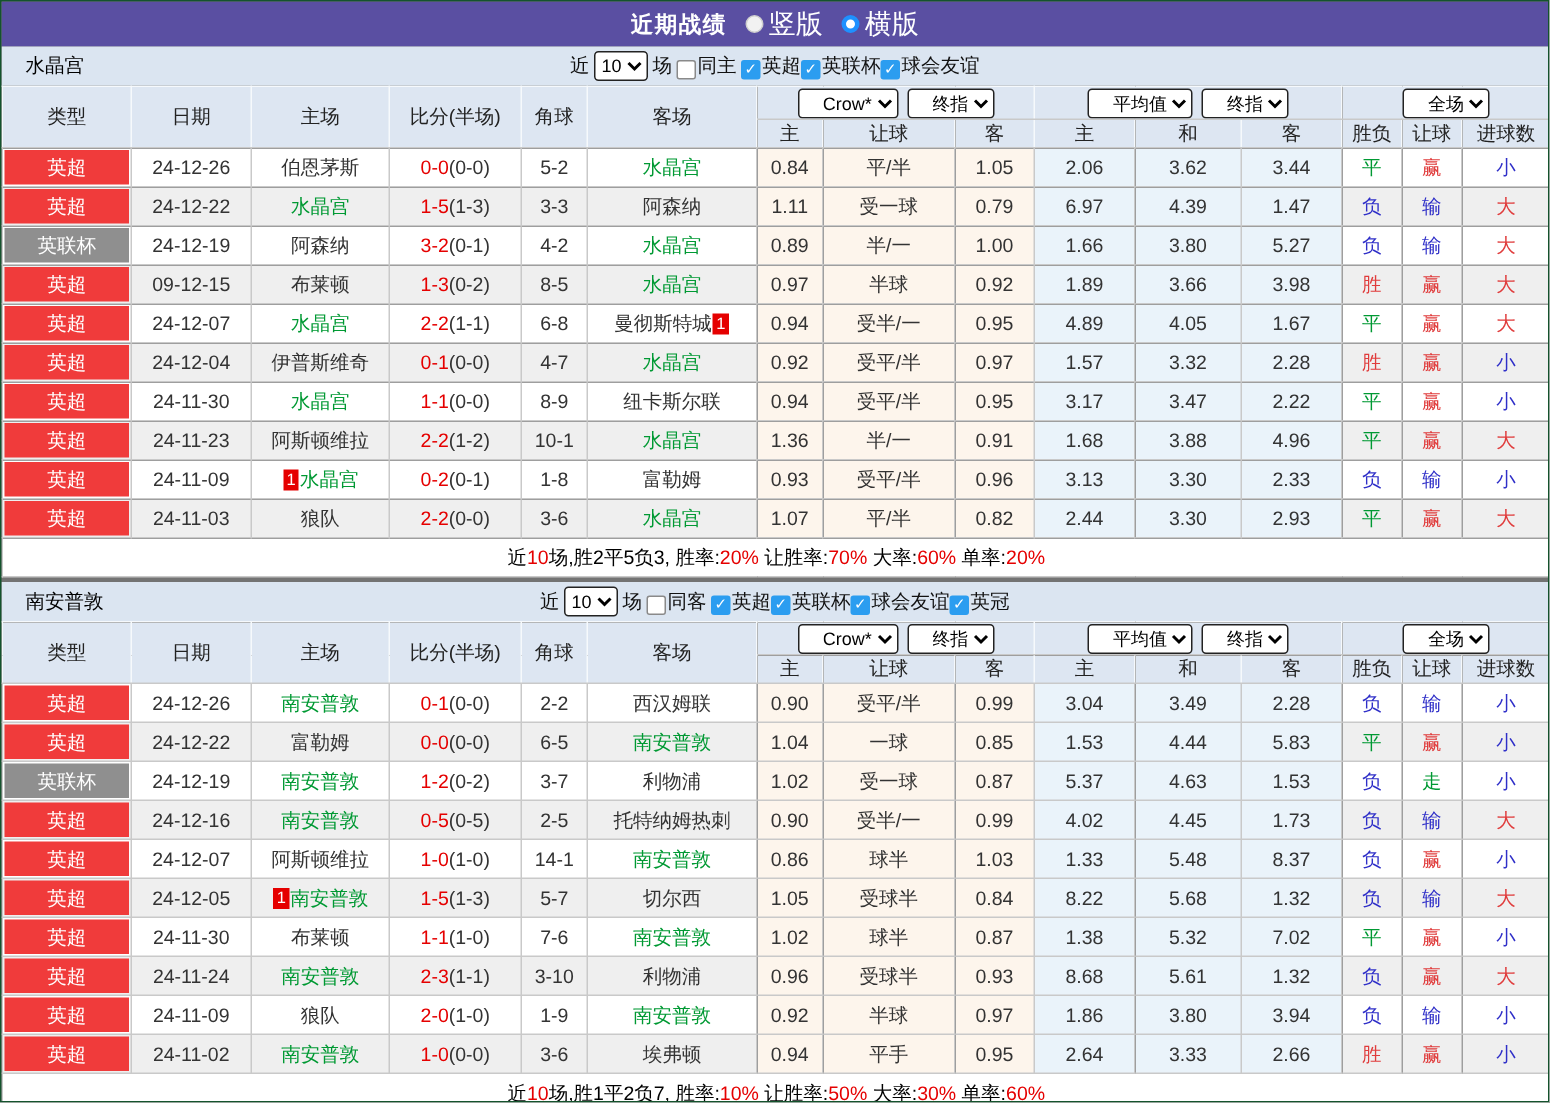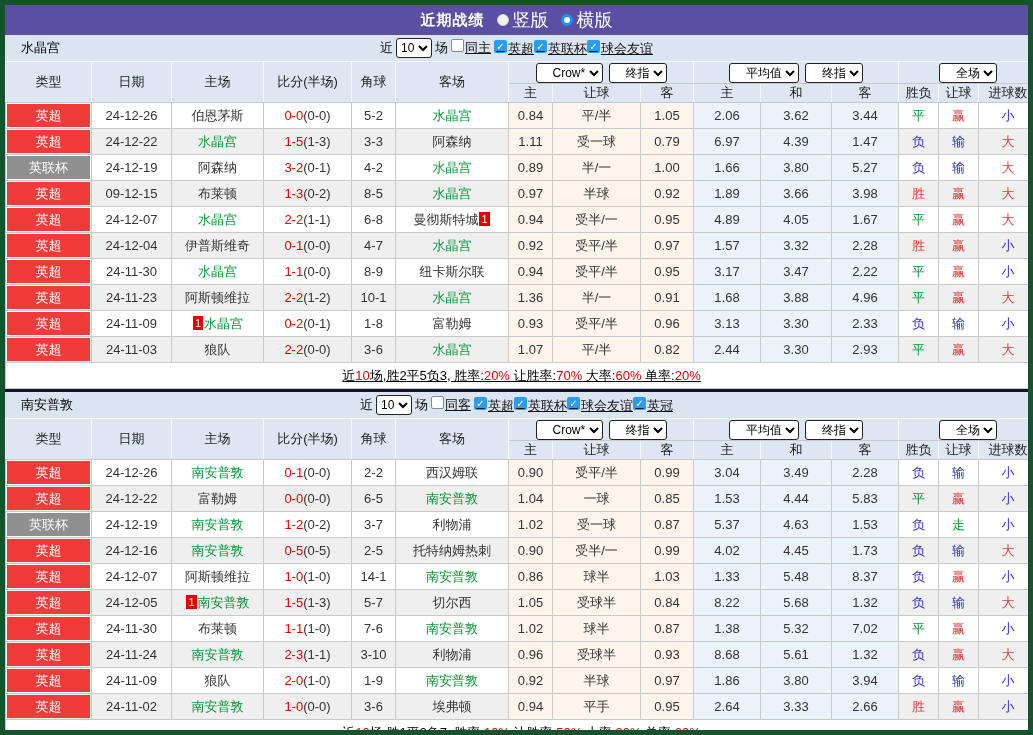--- a/index.html
+++ b/index.html
@@ -1,34 +1,34 @@
 <!DOCTYPE html>
 <html><head>
 <meta charset="utf-8">
 <style>
   html,body{margin:0;padding:0;background:#fff;}
   .page{
     width:1033px;height:735px;box-sizing:border-box;
-    border:5px solid #14532d;background:#0f172a;
+    border:1px solid #14532d;background:#737373;
     font-family:"Liberation Sans","DejaVu Sans",sans-serif;
     overflow:hidden;
   }
   
   .titlebar{height:30px;background:#5a4fa2;display:flex;align-items:center;justify-content:center;gap:12px;color:#fff;}
   .title-text{font-weight:bold;font-size:15px;letter-spacing:1px;}
   .radio-opt{display:inline-flex;align-items:center;gap:4px;font-size:18px;cursor:pointer;}
   .radio{width:12px;height:12px;border-radius:50%;box-sizing:border-box;display:inline-block;}
   .radio.off{background:#f2f2f2;border:1px solid #cfcfcf;}
   .radio.on{background:#fff;border:3px solid #1e90ff;}
   
   .filterbar{height:26px;background:#dbe5f1;display:flex;align-items:center;font-size:13px;color:#111;position:relative;}
   .team-name{position:absolute;left:16px;color:#000;}
   .filter-controls{margin:0 auto;display:flex;align-items:center;gap:3px;}
   .count-select,.hsel{font-size:12px;height:20px;background:#fff;border:1px solid #222;border-radius:3px;color:#000;}
-  .chk-label{display:inline-flex;align-items:flex-start;gap:1px;cursor:pointer;text-decoration:underline;}
+  .chk-label{display:inline-flex;align-items:flex-end;gap:1px;cursor:pointer;}
   .chk{width:13px;height:13px;box-sizing:border-box;border-radius:2px;display:inline-flex;align-items:center;justify-content:center;}
   .chk.checked{background:#2b9df0;color:#fff;font-size:10px;line-height:13px;}
   .chk.unchecked{background:#fff;border:1px solid #8a8a8a;}
   
   table.grid{border-collapse:collapse;table-layout:fixed;width:1031px;font-size:13px;color:#333;}
   .grid th,.grid td{border:1px solid #c9c9c9;padding:0;text-align:center;overflow:hidden;white-space:nowrap;}
   .grid thead th{background:#dde6f2;font-weight:normal;color:#222;border-color:#f6f9fc;border-bottom-color:#c9c9c9;}
   .hdr-row1 th{height:21px;}
   .hdr-row2 th{height:17px;}
   .selgroup .hsel{margin:0 3px;height:20px;padding-left:12px;}
@@ -40,21 +40,21 @@
   .league-fill{margin:1px;height:23px;display:flex;align-items:center;justify-content:center;color:#fff;font-size:13px;}
   .league-red{background:#f03b3b;}
   .league-gray{background:#8f8f8f;}
   .t-green{color:#009933;}
   .ft{color:#e50000;}
   .ht{color:#333;}
   .badge1{display:inline-block;background:#e50000;color:#fff;font-size:11px;line-height:14px;padding:0 2px;margin:0 1px;vertical-align:1px;}
   .v-red{color:#e03c3c;}
   .v-blue{color:#2f2fc8;}
   .v-green{color:#009933;}
-  tfoot td.summary{height:25px;background:#fff;font-size:13px;color:#000;text-decoration:underline;}
+  tfoot td.summary{height:25px;background:#fff;font-size:13px;color:#000;}
   tfoot td.summary .red{color:#e50000;}
   .section + .section{margin-top:3px;}
 </style>
 </head>
 <body>
 
 <div class="page">
   <div class="titlebar">
     <span class="title-text">近期战绩</span>
     <label class="radio-opt">

